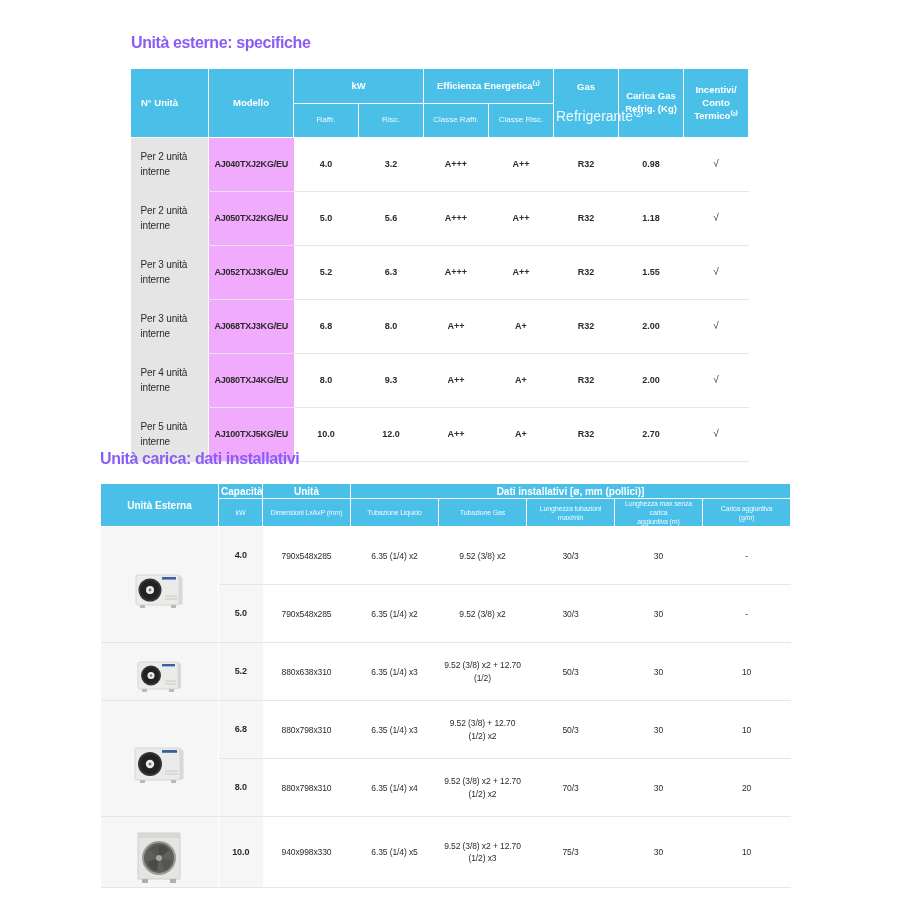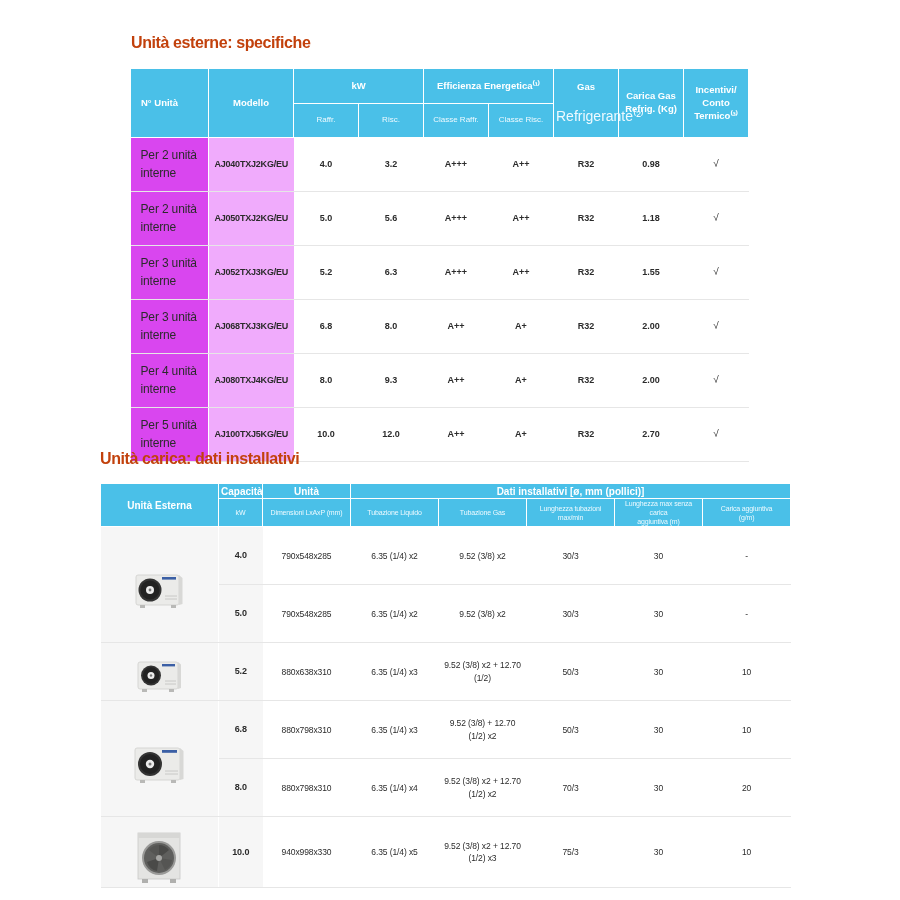--- a/index.html
+++ b/index.html
@@ -2,21 +2,21 @@
 <html><head>
 <meta charset="utf-8">
 <style>
   html,body{margin:0;padding:0;}
   body{
     width:900px;height:900px;background:#ffffff;position:relative;
     font-family:"Liberation Sans", sans-serif;color:#2b2b2b;
     -webkit-font-smoothing:antialiased;
   }
   .sec-title{
-    position:absolute;margin:0;font-size:16px;font-weight:bold;color:#c2410c;
+    position:absolute;margin:0;font-size:16px;font-weight:bold;color:#8b5cf6;
     letter-spacing:-0.4px;
   }
   #t1-title{left:131px;top:34px;}
   #t2-title{left:100px;top:450px;}
 
   table{border-collapse:collapse;table-layout:fixed;position:absolute;}
   #t1{left:130px;top:68px;width:618px;}
   #t2{left:100px;top:483px;width:690px;}
 
   th{
@@ -33,22 +33,22 @@
   #t2 tr.h-main th{height:14px;font-size:10px;}
   #t2 tr.h-sub th{height:24px;font-size:7px;font-weight:normal;color:#eefaff;letter-spacing:-0.15px;}
   #t2 th.unit-col{font-size:9.5px;}
 
   td{
     border-bottom:1px solid #e6e6e6;text-align:center;vertical-align:middle;
     color:#2b2b2b;white-space:pre-line;padding:0 2px;line-height:1.45;
   }
   #t1 td{height:53px;font-size:9px;font-weight:bold;}
   #t1 td.c-unit{
-    background:#d946ef;text-align:left;padding-left:10px;font-weight:normal;
-    font-size:12px;letter-spacing:-0.15px;border-right:1px solid #fff;
+    background:#e5e5e5;text-align:left;padding-left:10px;font-weight:normal;
+    font-size:10px;letter-spacing:-0.15px;border-right:1px solid #fff;
   }
   #t1 td.c-model{background:#f0abfc;font-size:9px;letter-spacing:-0.2px;}
   #t1 td.check{font-weight:normal;font-size:10px;}
 
   #t2 td{height:57px;font-size:8.5px;letter-spacing:-0.1px;}
   #t2 td.c-img{background:#f6f6f6;border-right:1px solid #fff;}
   #t2 td.c-cap{background:#f6f6f6;font-weight:bold;font-size:9px;}
 </style>
 </head>
 <body>

